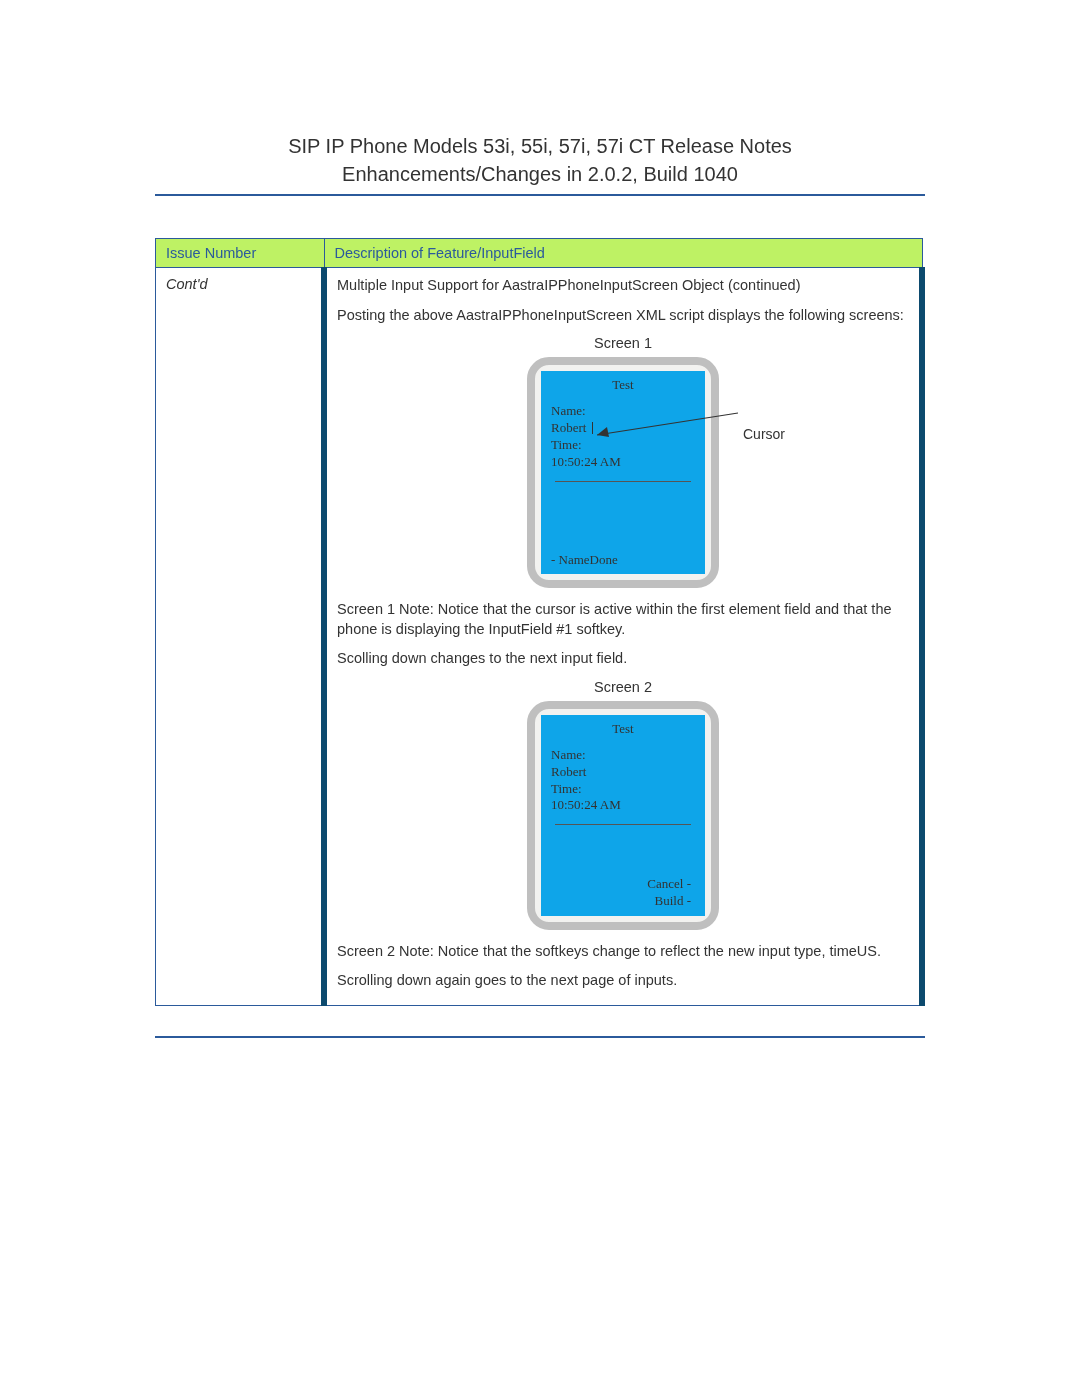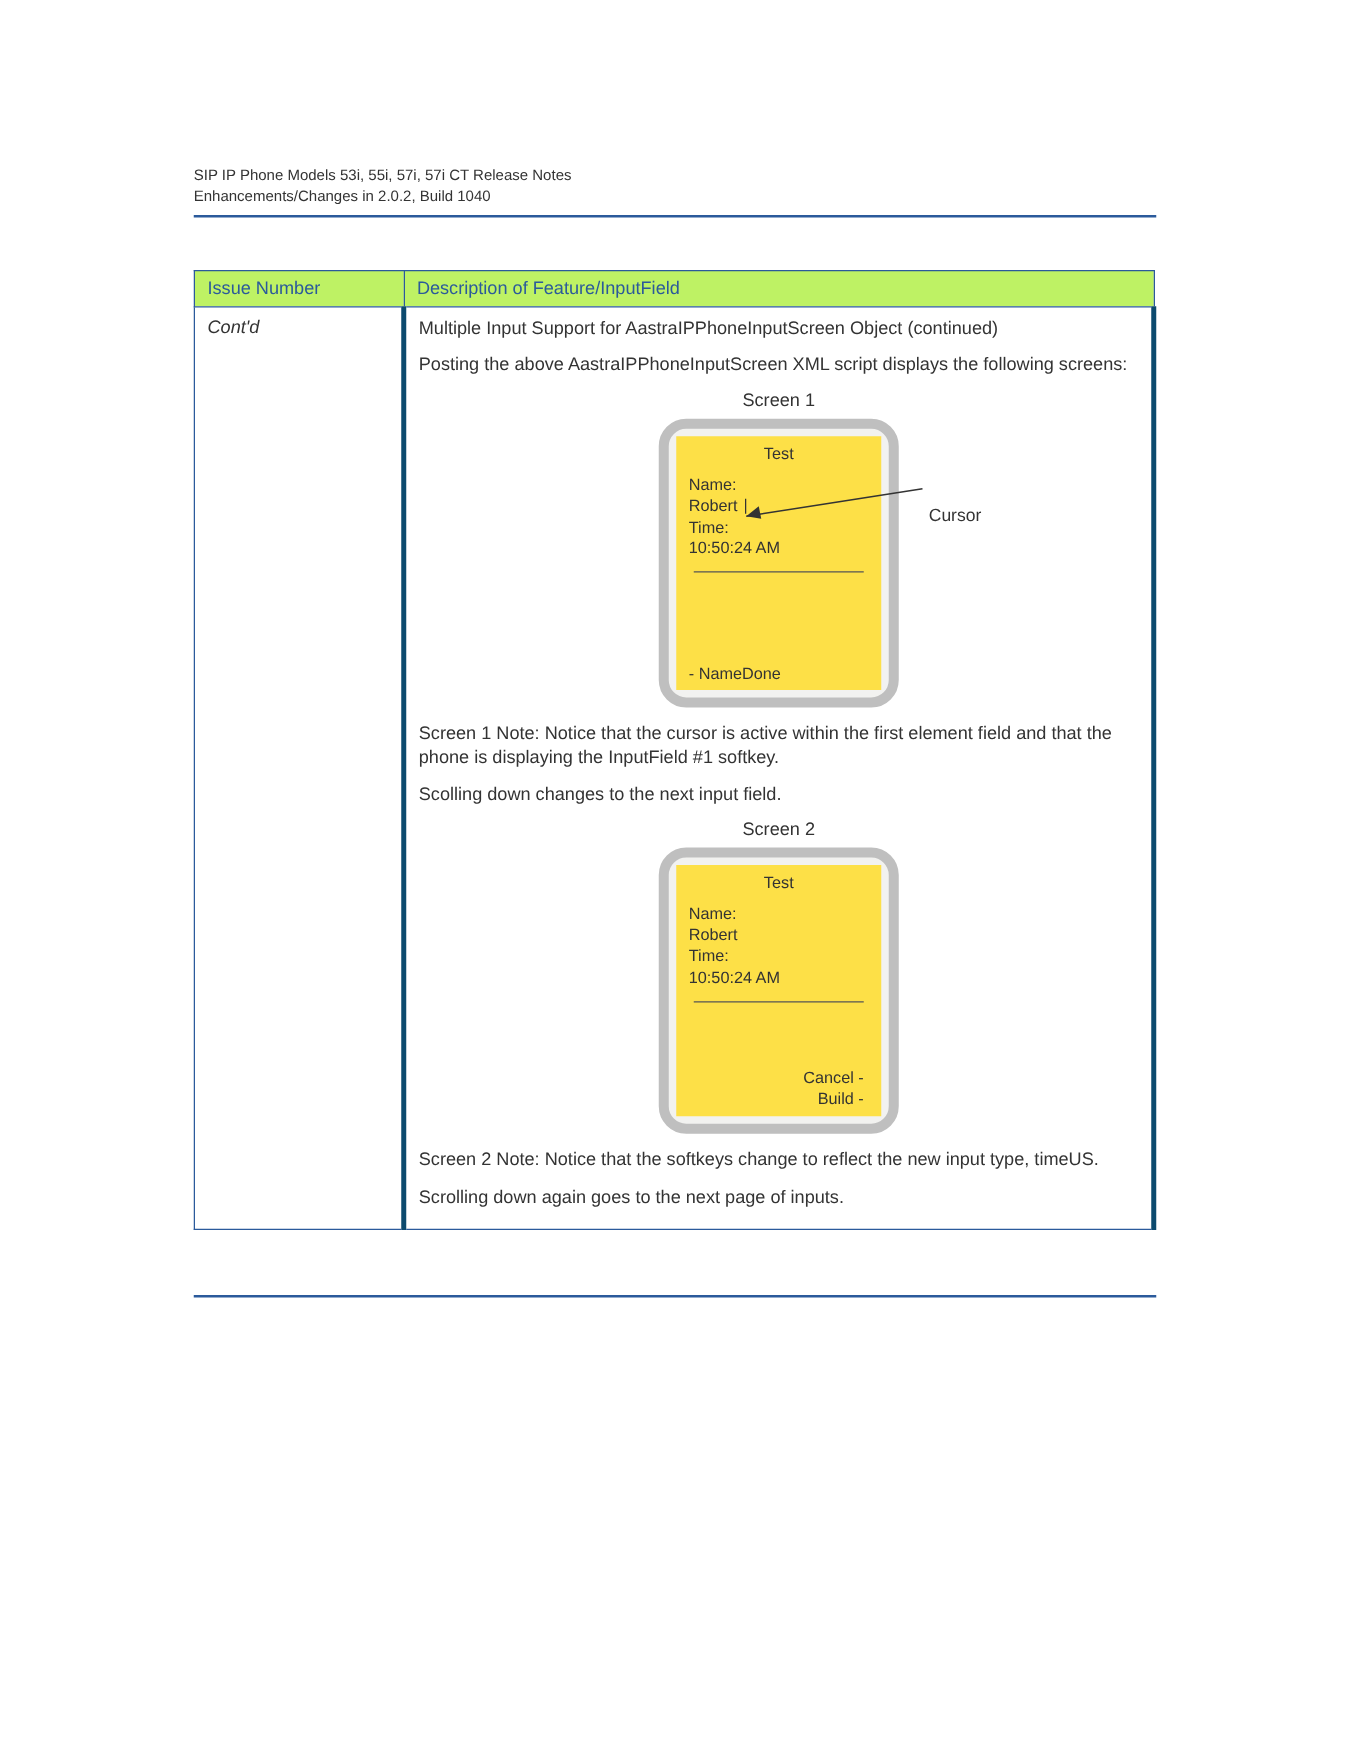--- a/index.html
+++ b/index.html
@@ -10,22 +10,22 @@
     color: #333;
   }
   .page {
     width: 1080px;
     height: 1397px;
     box-sizing: border-box;
     padding: 132px 155px 0 155px;
     position: relative;
   }
   .header-block {
-    text-align: left;
-    font-size: 12px;
+    text-align: center;
+    font-size: 20px;
     line-height: 1.4;
     margin-bottom: 6px;
   }
   .hr-blue {
     height: 2px;
     background: #2b5a9b;
     margin-top: 6px;
     margin-bottom: 42px;
   }
 
@@ -37,21 +37,21 @@
   table.main th {
     background: #bef264;
     color: #2b5a9b;
     font-weight: normal;
     text-align: left;
     border: 1px solid #2b5a9b;
     padding: 6px 10px;
   }
   table.main td {
     border-left: 1px solid #2b5a9b;
-    border-right: 4px solid #0c4a6e;
+    border-right: 6px solid #0c4a6e;
     vertical-align: top;
     padding: 8px 10px 0 10px;
   }
   table.main tr.bottom td {
     border-bottom: 1px solid #2b5a9b;
   }
   .col-left { width: 145px; }
   .italic { font-style: italic; }
   .para {
     margin: 0 0 10px 0;
@@ -75,22 +75,22 @@
     border-radius: 22px;
     background: #f2f2f0;
     position: relative;
   }
   .phone.small {
     height: 213px;
   }
   .phone-inner {
     position: absolute;
     inset: 6px;
-    background: #fde047;
-    font-family: Liberation Sans, sans-serif;
+    background: #0ea5e9;
+    font-family: Liberation Serif, serif;
     font-size: 13px;
     color: #333;
   }
   .ph-title {
     text-align: center;
     margin: 6px 0 10px 0;
   }
   .ph-line { margin: 0 10px; line-height: 1.3; }
   .ph-hr {
     border-top: 1px solid #555;

